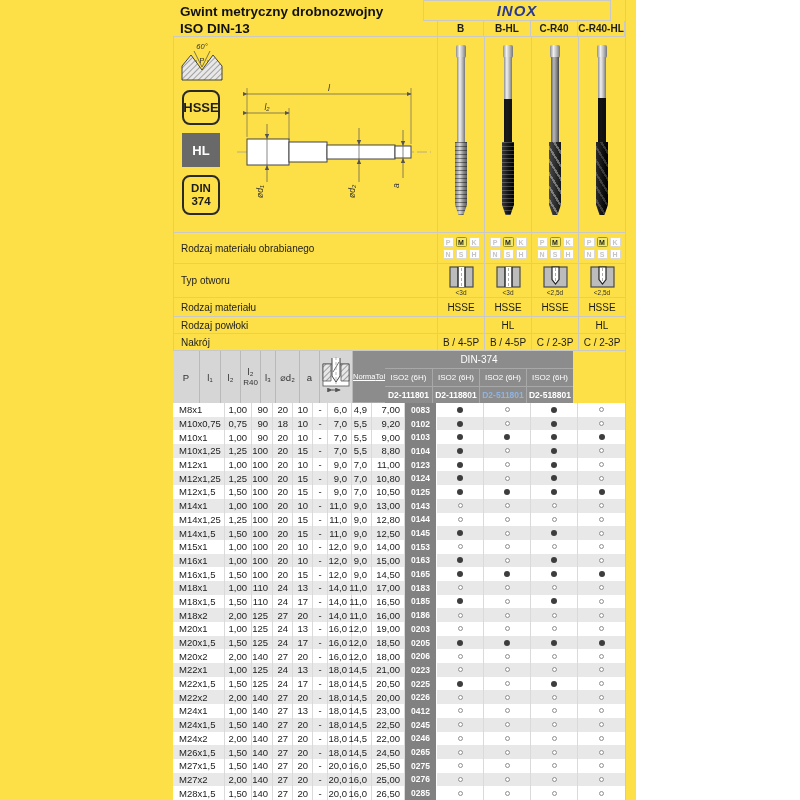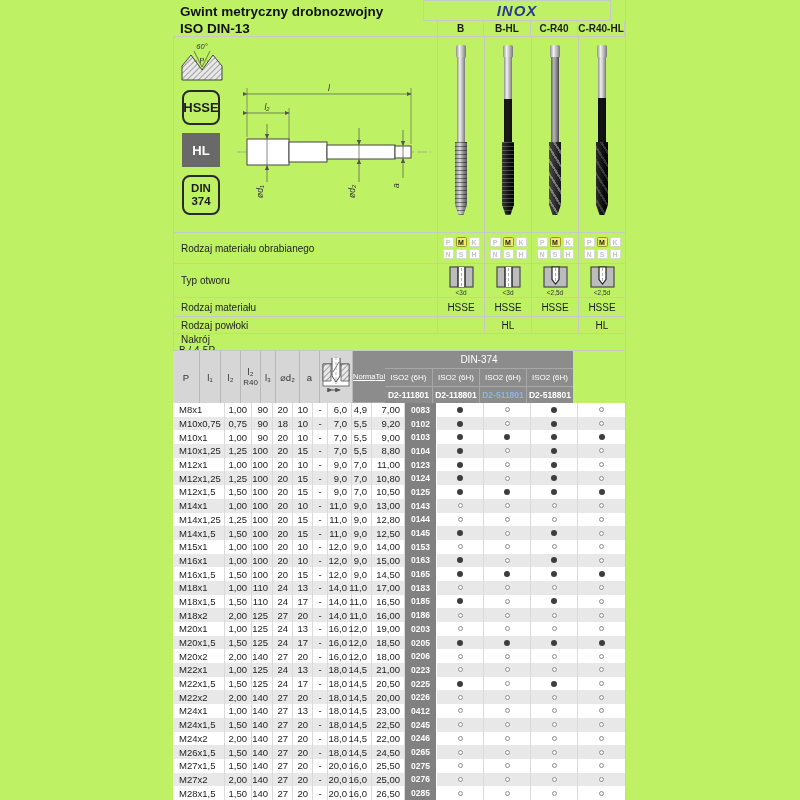--- a/index.html
+++ b/index.html
@@ -1,18 +1,18 @@
 <!DOCTYPE html>
 <html><head>
 <meta charset="utf-8">
 <style>
   * { margin:0; padding:0; box-sizing:border-box; }
   html,body { background:#fff; }
   body { font-family:"Liberation Sans","DejaVu Sans",sans-serif; color:#1c1c1c; }
-  #page { position:relative; width:800px; height:800px; background:#bef264; overflow:hidden; }
+  #page { position:relative; width:636px; height:800px; background:#fde047; overflow:hidden; }
 
   
   .title { position:absolute; left:180px; top:3px; font-size:13.5px; font-weight:bold; line-height:17px; color:#111; }
   .title-rule { position:absolute; left:173px; top:36px; width:264px; border-top:1px solid #c9c9c9; }
   .edge-left  { position:absolute; left:173px; top:36px; height:764px; border-left:1px solid #c9c9c9; }
   .edge-right { position:absolute; left:625px; top:0; height:800px; border-left:1px solid #c9c9c9; }
 
   .inox-box { position:absolute; left:423px; top:0; width:188px; height:21px;
     border:1px solid #c9c9c9; display:flex; align-items:center; justify-content:center;
     font-size:15px; font-weight:bold; font-style:italic; letter-spacing:1px; color:#2b3a92; }
@@ -64,21 +64,21 @@
 
   
   .attr-row { position:absolute; left:173px; width:452px; display:flex; border-top:1px solid #c9c9c9; }
   .attr-label { width:264px; display:flex; align-items:center; padding-left:8px; font-size:10px; color:#222; }
   .attr-cell { width:47px; border-left:1px solid #c9c9c9; display:flex; flex-direction:column;
     align-items:center; justify-content:center; font-size:10px; }
   .r-workpiece { top:232px; height:31px; }
   .r-hole      { top:263px; height:34px; }
   .r-material  { top:297px; height:19px; }
   .r-coating   { top:316px; height:17px; }
-  .r-chamfer   { top:333px; height:17px;flex-direction:column; }
+  .r-chamfer   { top:333px; height:17px; }
   .iso-row { display:flex; gap:2px; margin:1px 0; }
   .iso-box { width:11px; height:10px; border:1px solid #d8d8d8; background:#fdfdfd; color:#c4c4c4;
     font-size:7px; font-weight:bold; display:flex; align-items:center; justify-content:center; border-radius:1.5px; }
   .iso-box.active { background:#f1e96d; border-color:#9e941f; color:#222; }
   .hole-depth { font-size:6.5px; color:#333; margin-top:1px; }
 
   
   .thead { position:absolute; left:173px; top:350px; width:452px; height:53px; display:flex; border-top:1px solid #c9c9c9; }
   .th { background:#d6d6d6; border-right:1px solid #b9b9b9; display:flex; flex-direction:column;
     align-items:center; justify-content:center; font-size:9.5px; color:#333; line-height:11px; }

